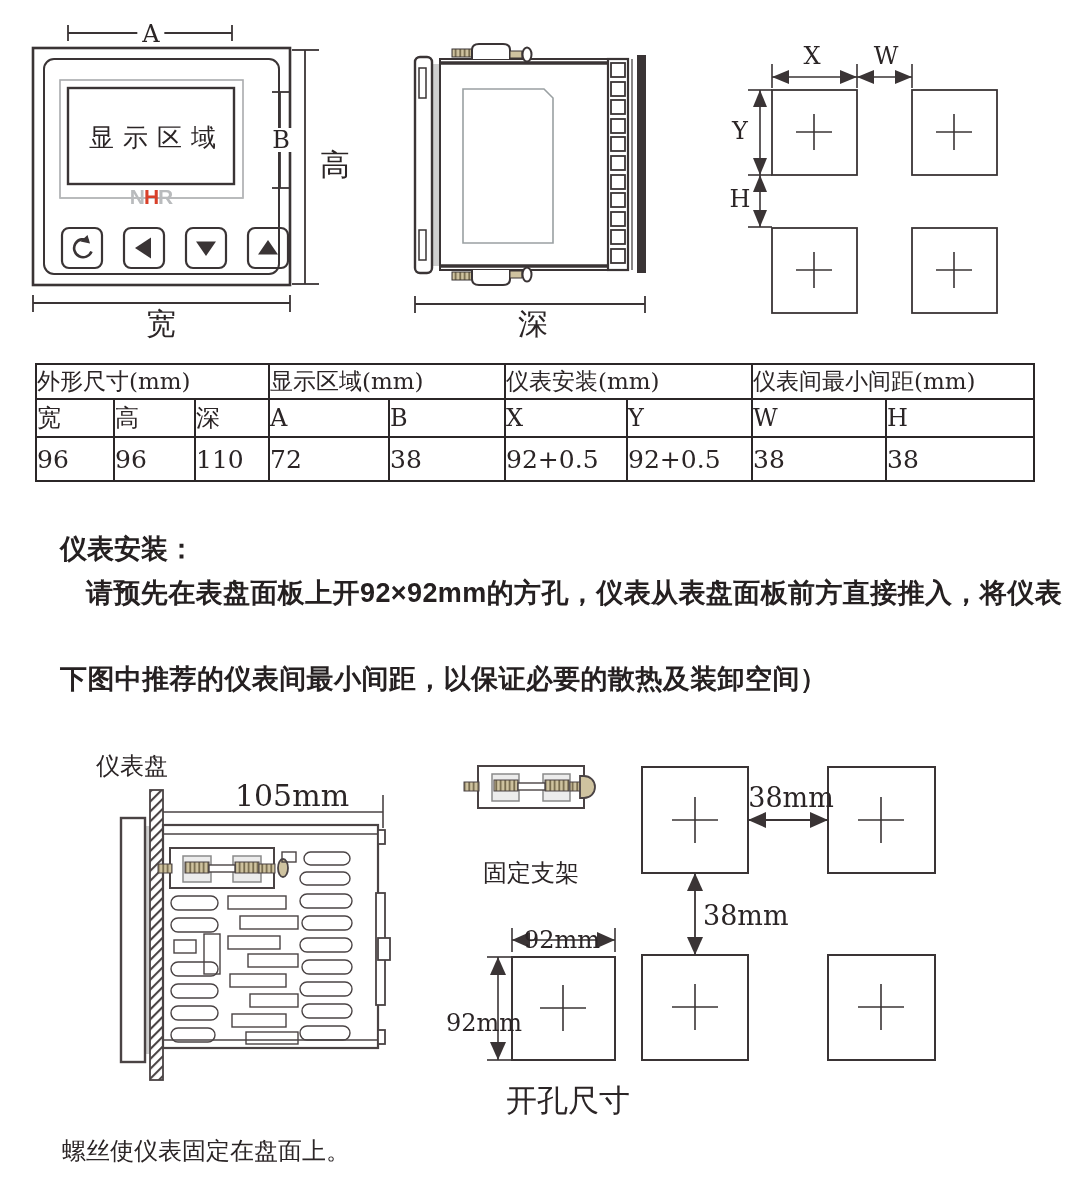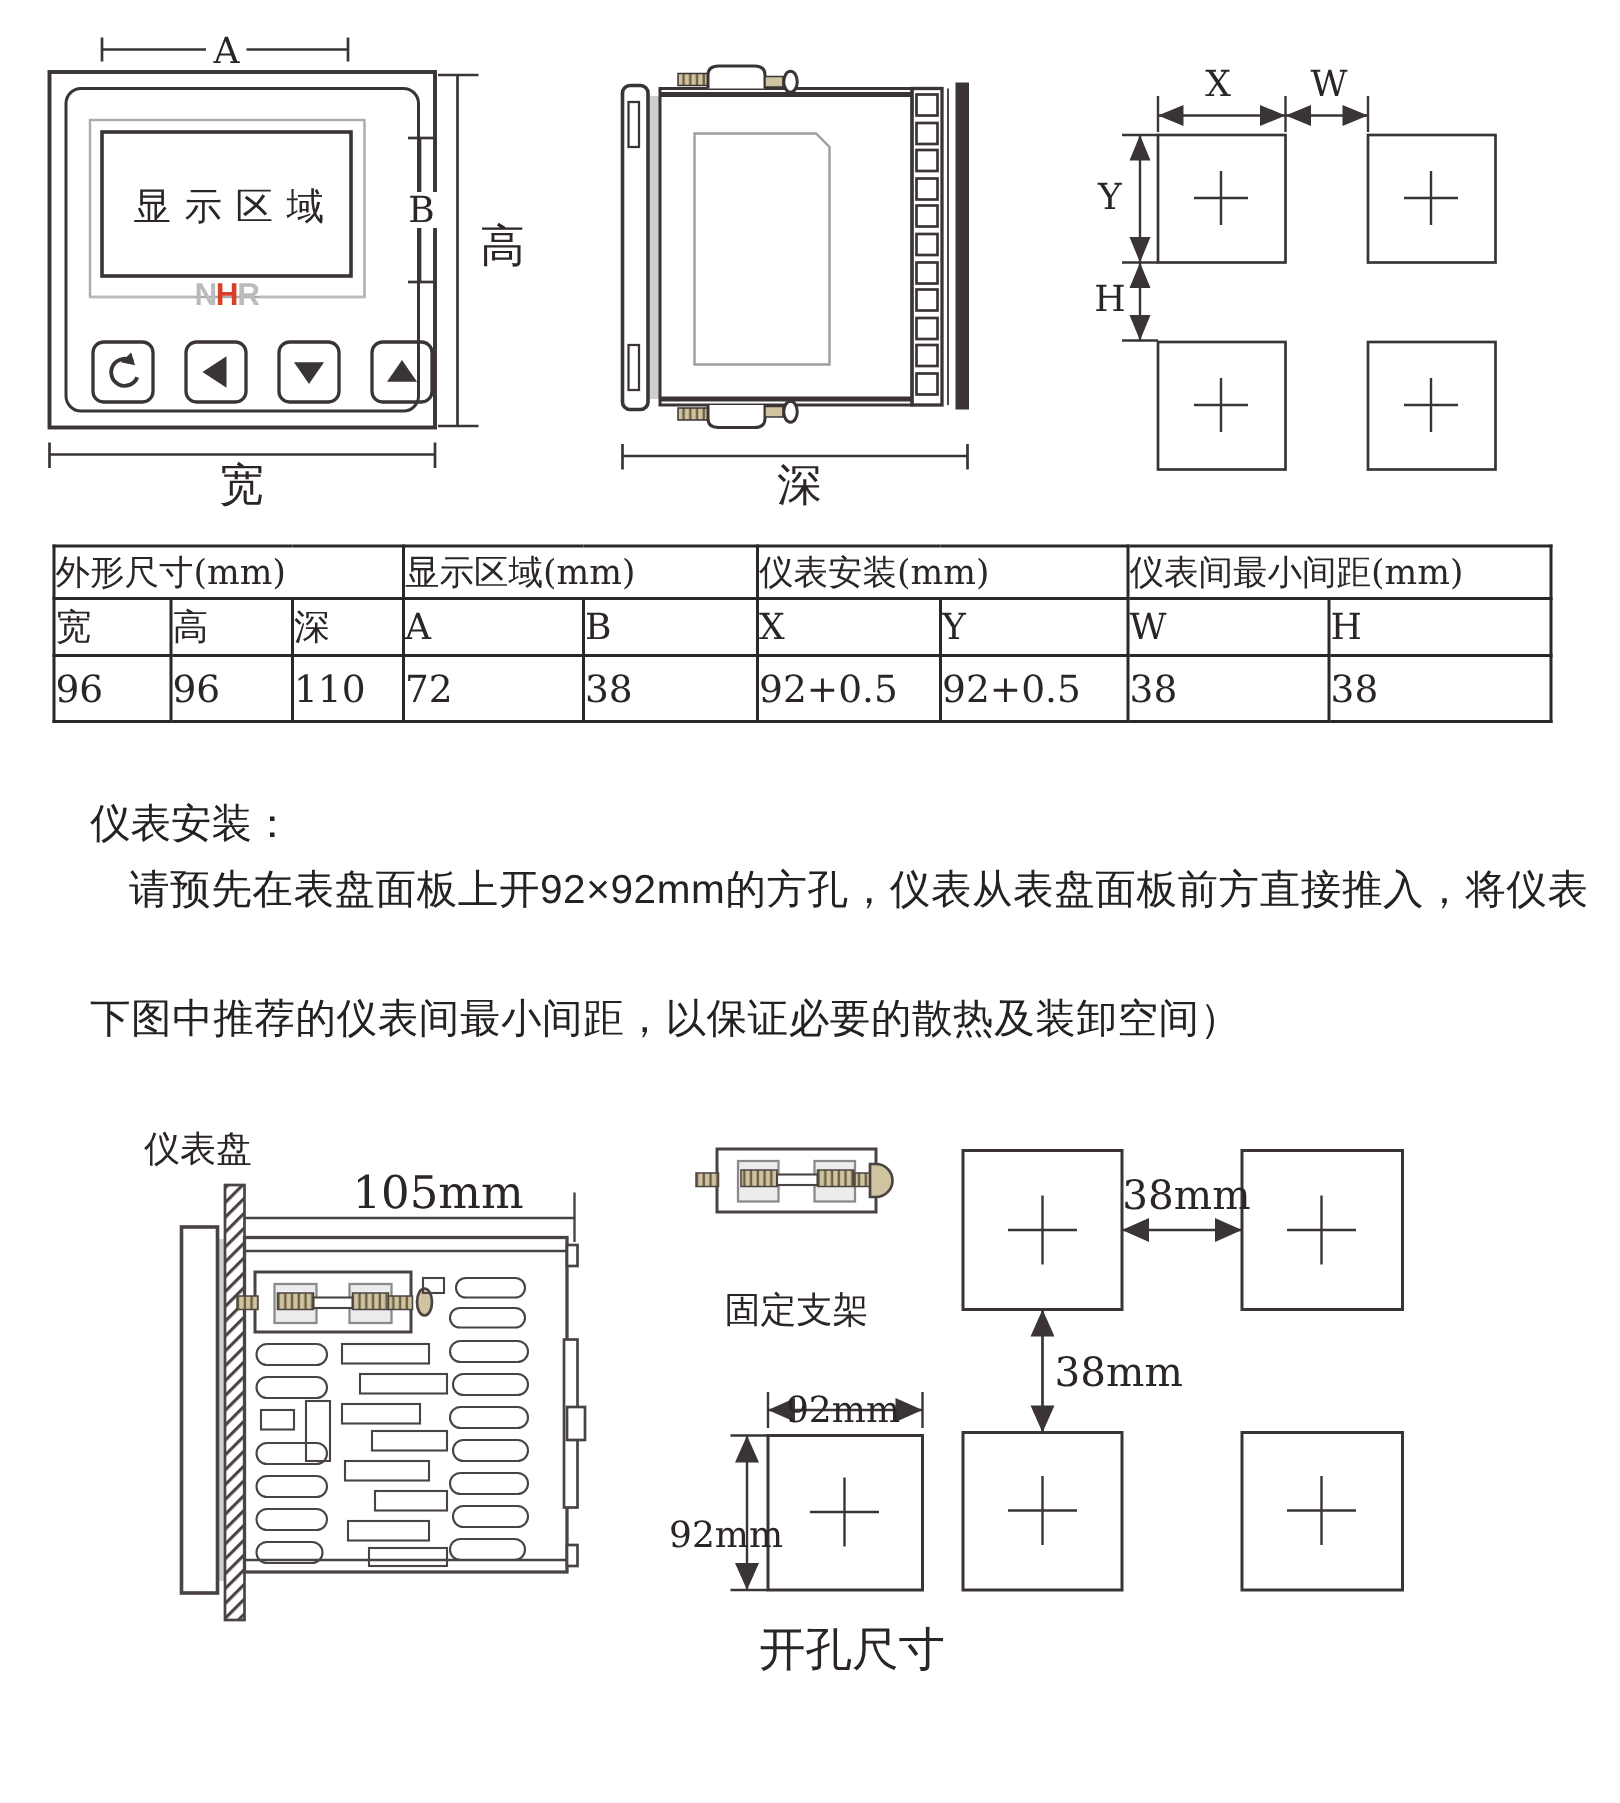--- a/index.html
+++ b/index.html
@@ -20,21 +20,21 @@
   .logo .g{color:#b9bbbd;} .logo .r{color:#d8402a;}
   
   #spec-table{position:absolute;left:35px;top:363px;width:1000px;border-collapse:collapse;
               table-layout:fixed;text-align:left;
               font-family:"DejaVu Serif","Liberation Serif",serif;}
   #spec-table td{border:2.5px solid #2b2627;padding:0;vertical-align:middle;}
   #spec-table .grp td{height:33px;font-size:23px;}
   #spec-table .let td{height:36px;font-size:24px;}
   #spec-table .val td{height:42px;font-size:25px;}
   
-  .sans-b{font-family:"Liberation Sans","DejaVu Sans",sans-serif;font-weight:normal;color:#252021;}
+  .sans-b{font-family:"Liberation Sans","DejaVu Sans",sans-serif;font-weight:bold;color:#252021;}
   #inst-head{position:absolute;left:60px;top:531px;font-size:27px;}
   .inst-line{position:absolute;left:60px;font-size:27px;letter-spacing:0.4px;}
 </style>
 </head>
 <body>
 
 <div id="page">
 
 <svg width="1080" height="1202" viewBox="0 0 1080 1202">
   <defs>
@@ -341,14 +341,15 @@
 <div class="inst-line sans-b" style="top:661px;">下图中推荐的仪表间最小间距，以保证必要的散热及装卸空间）</div>
 
 <div class="lbl serif f28" style="left:96px;top:733px;">仪表盘</div>
 <div class="lbl serif f30 ctr" style="left:292px;top:781px;">105mm</div>
 <div class="lbl serif f28 ctr" style="left:531px;top:840px;">固定支架</div>
 <div class="lbl serif f28 ctr" style="left:562px;top:907px;">92mm</div>
 <div class="lbl serif f28" style="left:446px;top:990px;">92mm</div>
 <div class="lbl serif f27 ctr" style="left:791px;top:784px;">38mm</div>
 <div class="lbl serif f27" style="left:703px;top:902px;">38mm</div>
 <div class="lbl serif f31 ctr" style="left:568px;top:1085px;">开孔尺寸</div>
+<div class="lbl serif f28" style="left:62px;top:1118px;">螺丝使仪表固定在盘面上。</div>
 
 </div>
 
 </body></html>

